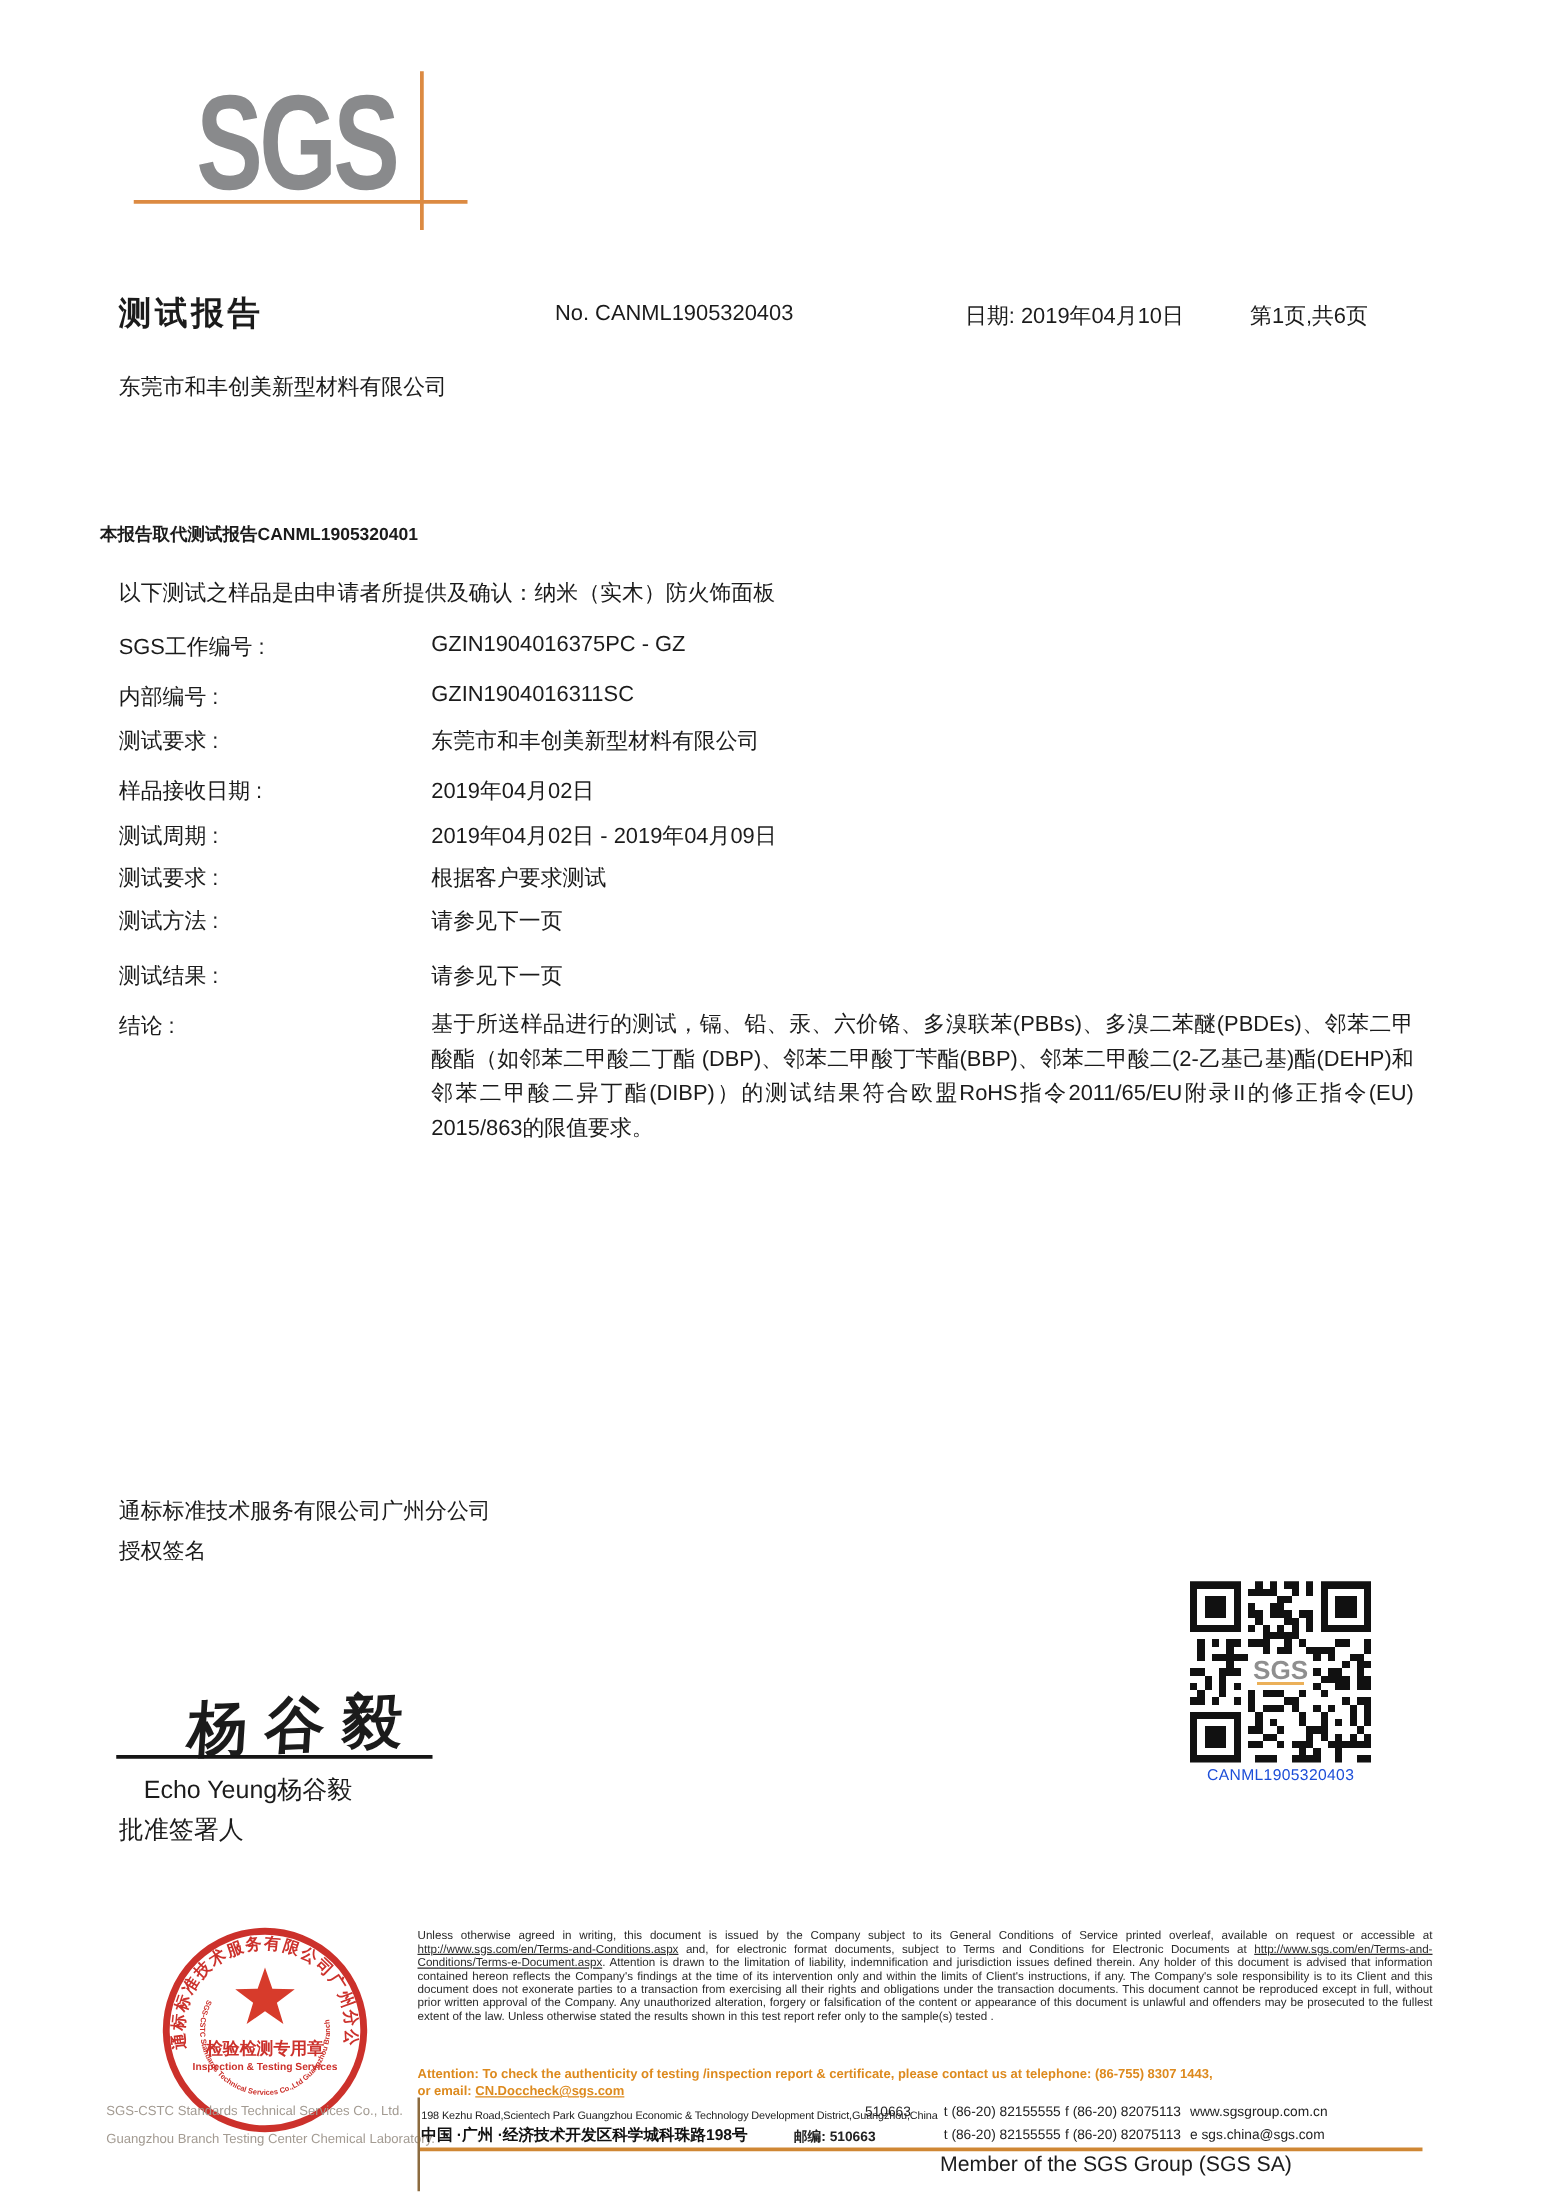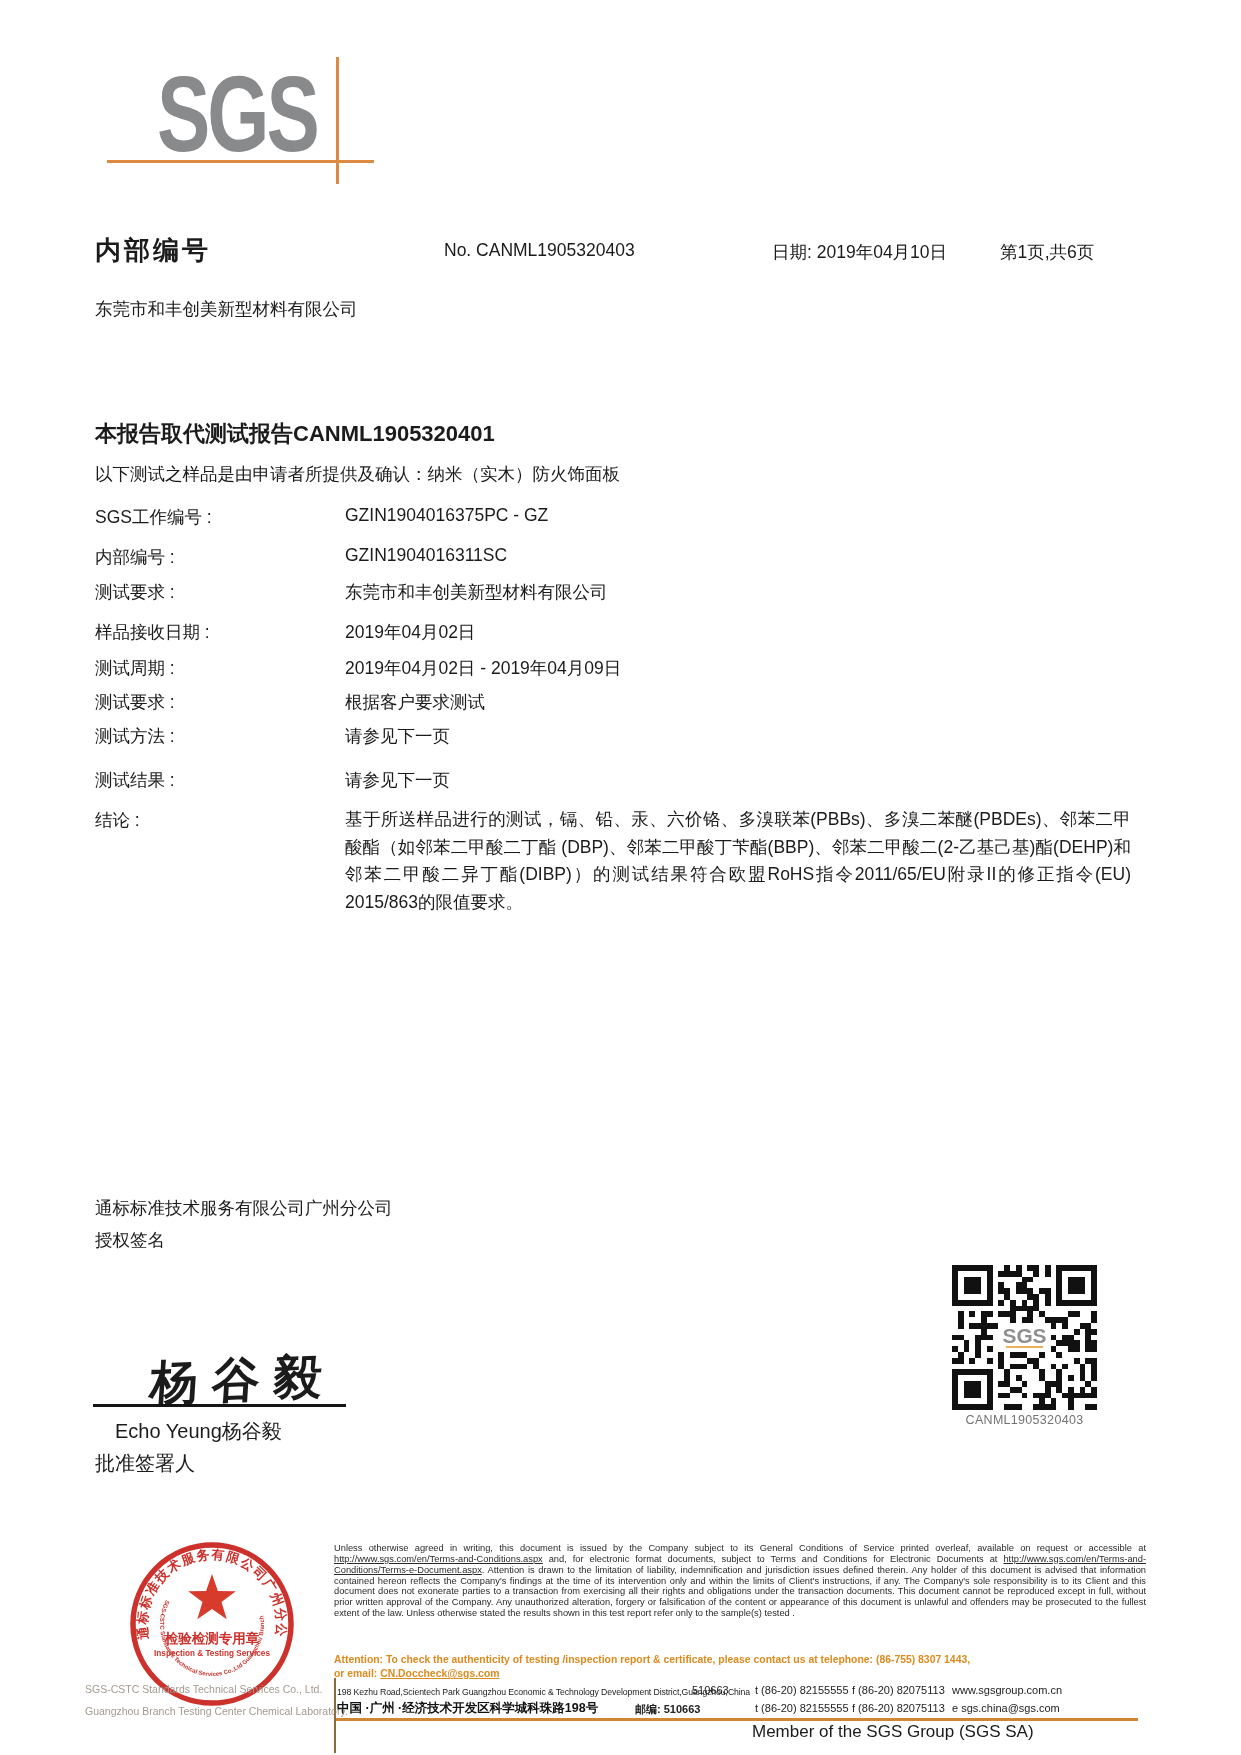--- a/index.html
+++ b/index.html
@@ -26,21 +26,21 @@
             line-height:27.5px;text-align:justify;}
   
   .sig-hand{position:absolute;left:150px;top:1348px;font-size:48px;font-weight:600;
             letter-spacing:14px;transform:rotate(-2.5deg) skewX(-6deg);white-space:nowrap;}
   .sig-line{position:absolute;left:93px;top:1404px;width:253px;height:3px;background:#151515;}
   .sig-name{position:absolute;left:95px;top:1418px;font-size:20px;margin-left:20px;}
   .sig-title{position:absolute;left:95px;top:1450px;font-size:20px;}
   
   .qr-box{position:absolute;left:952px;top:1265px;width:145px;height:145px;}
   .qr-label{position:absolute;left:924px;top:1413px;width:201px;text-align:center;
-            font-size:12.5px;color:#737373;letter-spacing:0.3px;}
+            font-size:12.5px;color:#1d4ed8;letter-spacing:0.3px;}
   
   .stamp{position:absolute;left:127px;top:1539px;width:170px;height:170px;opacity:0.92;}
   .gray-co{position:absolute;left:85px;font-size:10.5px;color:#a39b92;white-space:nowrap;}
   .disclaimer{position:absolute;left:334px;top:1543px;width:812px;font-size:9.3px;
               line-height:10.85px;color:#2a2a2a;text-align:justify;
               font-family:"Liberation Sans","DejaVu Sans",sans-serif;}
   .disclaimer u{text-decoration:underline;}
   .attn{position:absolute;left:334px;width:830px;font-size:10.4px;font-weight:bold;
         color:#dd8a1e;white-space:nowrap;}
   .addr-sm{position:absolute;font-size:8.7px;color:#222;white-space:nowrap;letter-spacing:-0.1px;}
@@ -54,28 +54,28 @@
 <body>
 
 <div class="page">
 
   <div>
     <div class="logo-text">SGS</div>
     <div class="logo-hline"></div>
     <div class="logo-vline"></div>
   </div>
 
-  <div class="doc-title">内部编号</div>
+  <div class="doc-title">测试报告</div>
   <div class="hdr-no">No. CANML1905320403</div>
   <div class="hdr-date">日期: 2019年04月10日</div>
   <div class="hdr-page">第1页,共6页</div>
 
   <div class="abs t17" style="left:95px;top:297px">东莞市和丰创美新型材料有限公司</div>
 
-  <div class="abs t17 bold" style="left:95px;top:419px;font-size:22px">本报告取代测试报告CANML1905320401</div>
+  <div class="abs t17 bold" style="left:80px;top:419px;font-size:14px">本报告取代测试报告CANML1905320401</div>
   <div class="abs t17" style="left:95px;top:462px">以下测试之样品是由申请者所提供及确认：纳米（实木）防火饰面板</div>
 
   <div class="row" style="top:505px">
     <span class="lbl">SGS工作编号 :</span>
     <span class="val">GZIN1904016375PC - GZ</span>
   </div>
   <div class="row" style="top:545px">
     <span class="lbl">内部编号 :</span>
     <span class="val">GZIN1904016311SC</span>
   </div>

